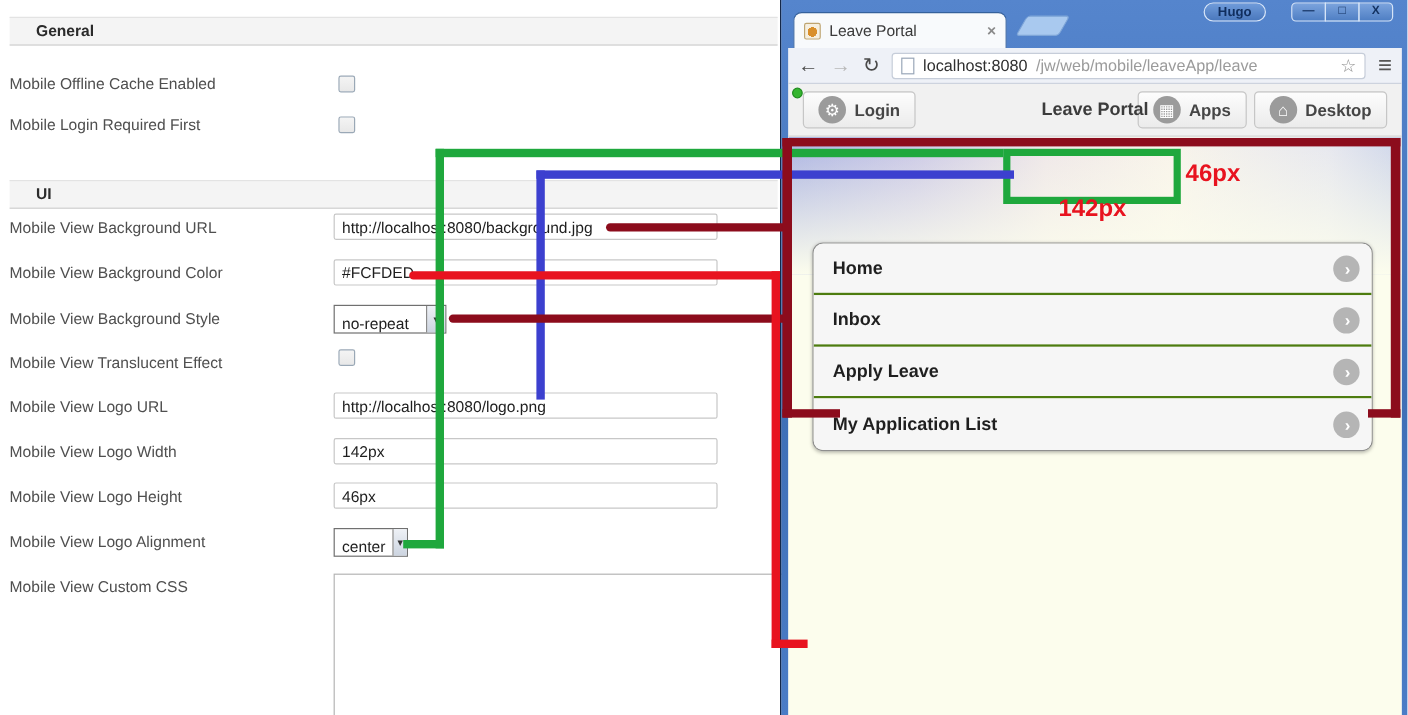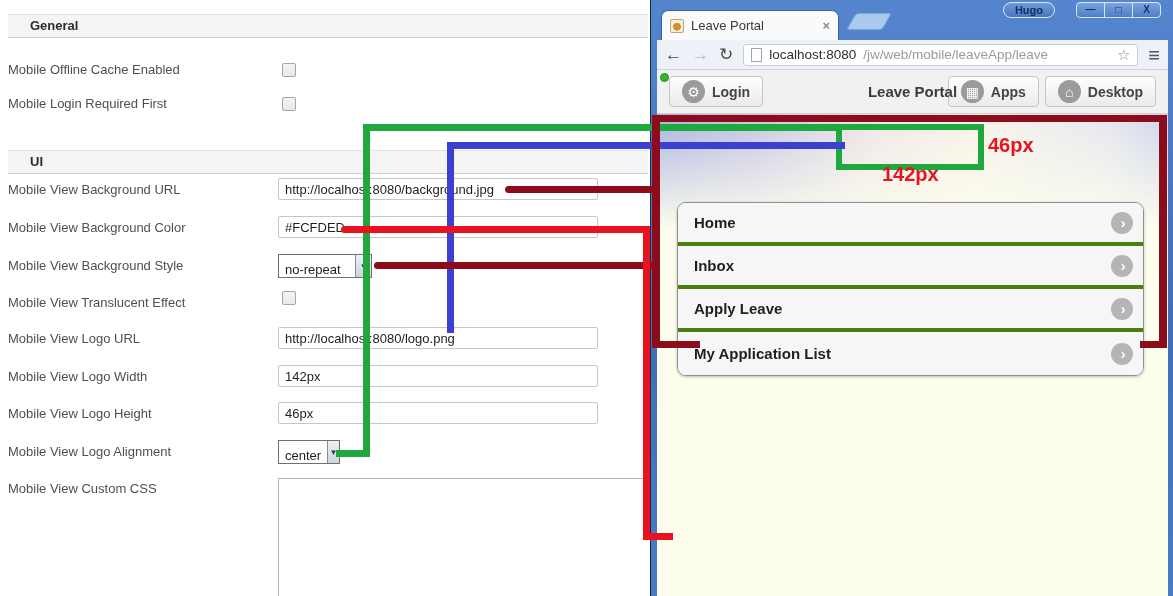--- a/index.html
+++ b/index.html
@@ -86,21 +86,21 @@
     background:linear-gradient(180deg, rgba(252,253,237,0) 0%, rgba(252,253,237,.55) 55%, #fcfded 100%); }
   .mlogo { position:absolute; left:189px; top:16px; width:130px; height:34px; background:#fff;
     box-shadow:0 1px 2px rgba(0,0,0,.18); display:flex; align-items:center; justify-content:center;
     font-size:17px; font-weight:bold; color:#0d0d0d; }
   .mlist { position:absolute; left:20px; top:88px; width:467px; border:1px solid #8f8f8f;
     border-radius:9px; overflow:hidden; box-shadow:0 1px 3px rgba(0,0,0,.25); }
   .mrow { height:43px; display:flex; align-items:center; padding-left:16px; position:relative; }
   .mrow.hdr { background:linear-gradient(180deg,#c8c8c8,#a9a9a9); color:#3d3d3d; font-size:14px;
     font-weight:bold; border-bottom:1px solid #979797; text-shadow:0 1px 0 rgba(255,255,255,.35); }
   .mrow.itm { background:#f6f6f6; color:#1f1f1f; font-size:15px; font-weight:bold;
-    border-bottom:4px solid #4d7c0f; }
+    border-bottom:2px solid #4d7c0f; }
   .mrow.itm:last-child { border-bottom:none; }
   .chev { position:absolute; right:10px; width:22px; height:22px; border-radius:50%;
     background:#b5b5b5; color:#fff; font-size:14px; font-weight:bold;
     display:flex; align-items:center; justify-content:center; padding-left:2px; }
 
   
   .ann { position:absolute; z-index:50; }
   .g { background:#1fa83d; }
   .b { background:#3c40cf; }
   .r { background:#e8131f; }

